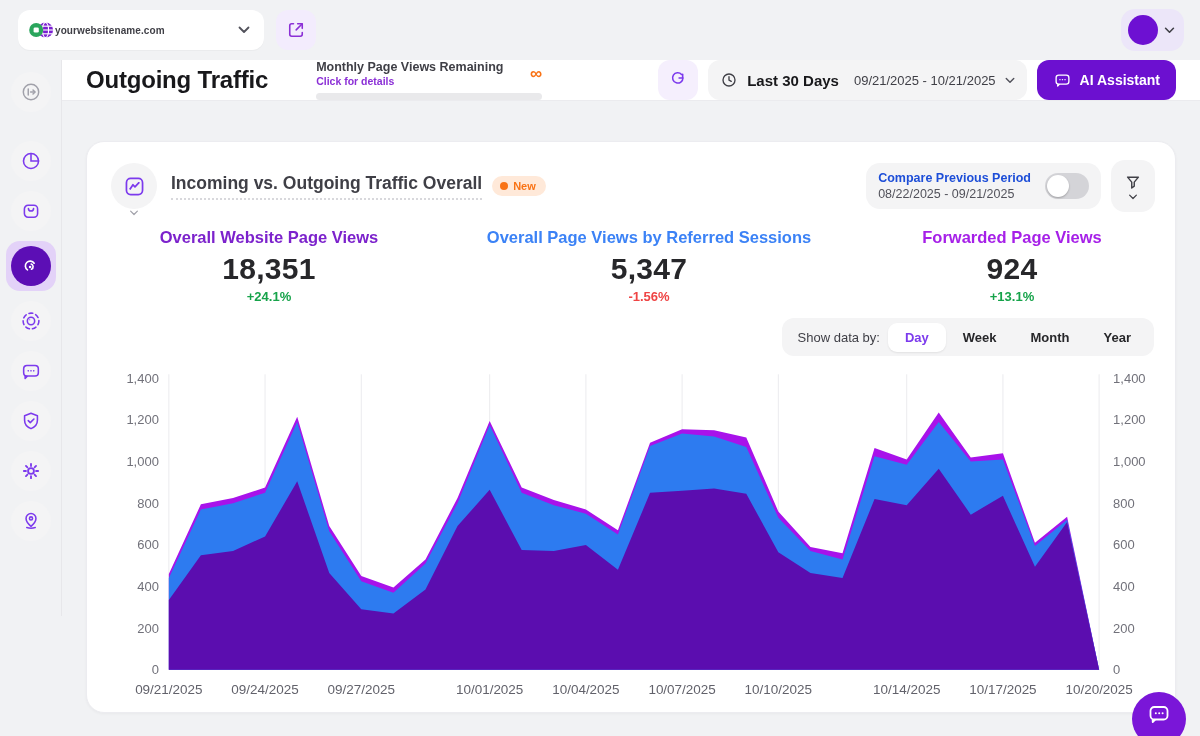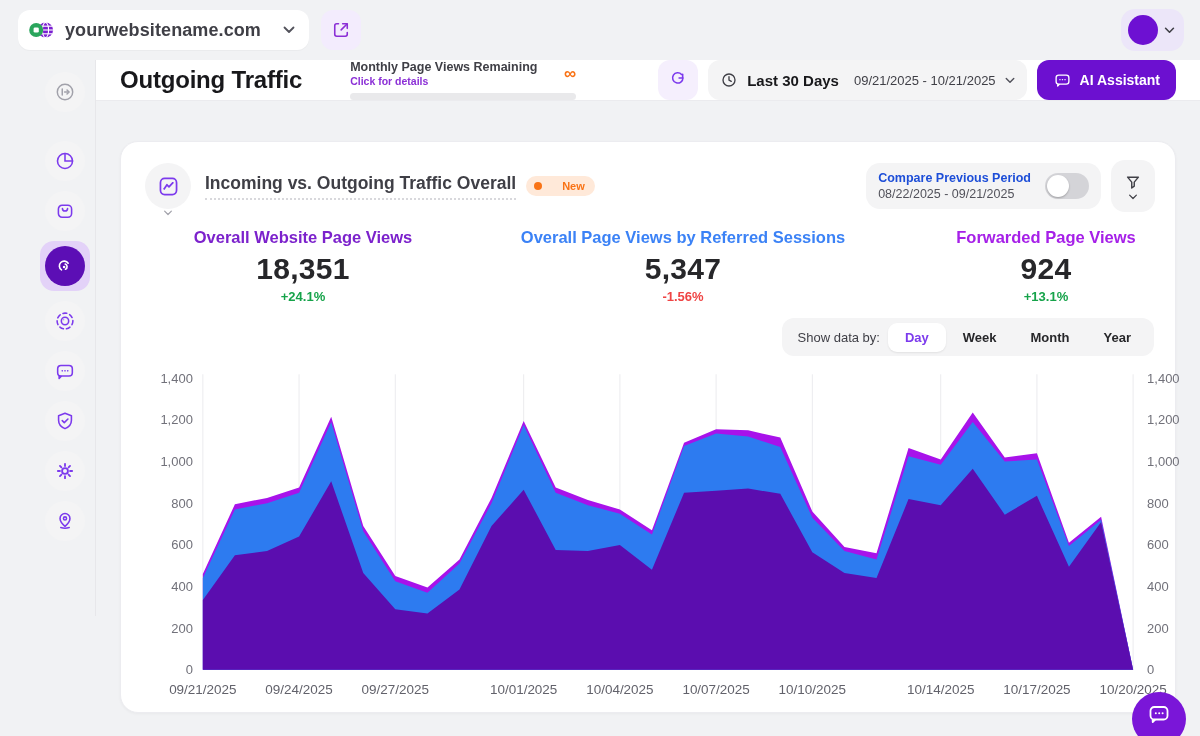--- a/index.html
+++ b/index.html
@@ -10,30 +10,30 @@
   }
   svg { display:block; }
 
   
   .topbar { height:60px; display:flex; align-items:center; padding:0 16px 0 18px; }
   .site-pill {
     display:flex; align-items:center; background:#fff; border-radius:12px;
     height:40px; padding:0 14px 0 10px; min-width:246px; cursor:pointer;
     box-shadow:0 1px 1px rgba(0,0,0,.03);
   }
-  .site-pill .label { font-size:18px; font-weight:700; color:#3f3f46; margin-left:10px; letter-spacing:.1px; }
+  .site-pill .label { font-size:10px; font-weight:700; color:#3f3f46; letter-spacing:.1px; }
   .site-pill .chev { margin-left:auto; padding-left:22px; }
   .ext-btn { margin-left:12px; width:40px; height:40px; border-radius:12px; background:#f3ecfd;
     display:flex; align-items:center; justify-content:center; border:none; cursor:pointer; }
   .avatar-pill { margin-left:auto; height:42px; border-radius:14px; background:#ece6f9;
     display:flex; align-items:center; padding:0 9px 0 7px; gap:6px; cursor:pointer; }
   .avatar-circle { width:30px; height:30px; border-radius:50%; background:#6d10d2; }
 
   
-  .app-row { display:flex; height:556px;margin-left:34px; }
+  .app-row { display:flex; height:556px; }
   .sidebar { width:62px; border-right:1px solid #e7e7ea; display:flex; flex-direction:column;
     align-items:center; padding-top:12px; flex-shrink:0; }
   .side-item { width:40px; height:40px; border-radius:50%; background:#f4f4f5;
     display:flex; align-items:center; justify-content:center; margin-bottom:10px; cursor:pointer; }
   .side-item.first { margin-bottom:29px; }
   .side-active-wrap { width:50px; height:50px; border-radius:14px; background:#e3d2f8;
     display:flex; align-items:center; justify-content:center; margin-bottom:10px; cursor:pointer; }
   .side-active { width:40px; height:40px; border-radius:50%; background:#5c0eb5;
     display:flex; align-items:center; justify-content:center; }
   .main-col { flex:1; display:flex; flex-direction:column; min-width:0; }
@@ -62,21 +62,21 @@
   .content { flex:1; padding:40px 24px 0 24px; }
   .card { background:#fff; border-radius:18px; height:572px; border:1px solid #ececf0;
     box-shadow:0 1px 3px rgba(0,0,0,.04); position:relative; }
   .card-header { display:flex; align-items:center; padding:18px 20px 0 24px; }
   .card-icon-wrap { width:46px; height:46px; border-radius:50%; background:#f4f4f5; position:relative;
     display:flex; align-items:center; justify-content:center; cursor:pointer; flex-shrink:0; }
   .card-icon-wrap .under-chev { position:absolute; left:50%; bottom:-7px; transform:translateX(-50%); }
   .card-title { margin-left:14px; font-size:17.5px; font-weight:600; color:#3f3f46;
     border-bottom:2px dotted #d8d8dc; padding-bottom:4px; cursor:pointer; }
   .new-badge { margin-left:10px; background:#ffe9d9; color:#f97316; font-size:11px; font-weight:700;
-    border-radius:999px; padding:4px 10px 4px 8px; display:flex; align-items:center; gap:20px; }
+    border-radius:999px; padding:4px 10px 4px 8px; display:flex; align-items:center; gap:5px; }
   .new-badge .dot { width:8px; height:8px; border-radius:50%; background:#f97316; }
   .card-hdr-right { margin-left:auto; display:flex; align-items:center; gap:10px; }
   .compare-box { background:#f4f4f5; border-radius:14px; padding:8px 12px; display:flex;
     align-items:center; gap:14px; }
   .compare-label { font-size:12.5px; font-weight:700; color:#1d4ed8; }
   .compare-range { font-size:12.5px; color:#52525b; margin-top:2px; }
   .toggle { width:44px; height:26px; border-radius:13px; background:#d4d4d8; position:relative; cursor:pointer; flex-shrink:0; }
   .toggle .knob { position:absolute; left:2px; top:2px; width:22px; height:22px; border-radius:50%;
     background:#fff; box-shadow:0 1px 2px rgba(0,0,0,.25); }
   .filter-btn { width:44px; height:52px; border-radius:14px; background:#f4f4f5; border:none;

